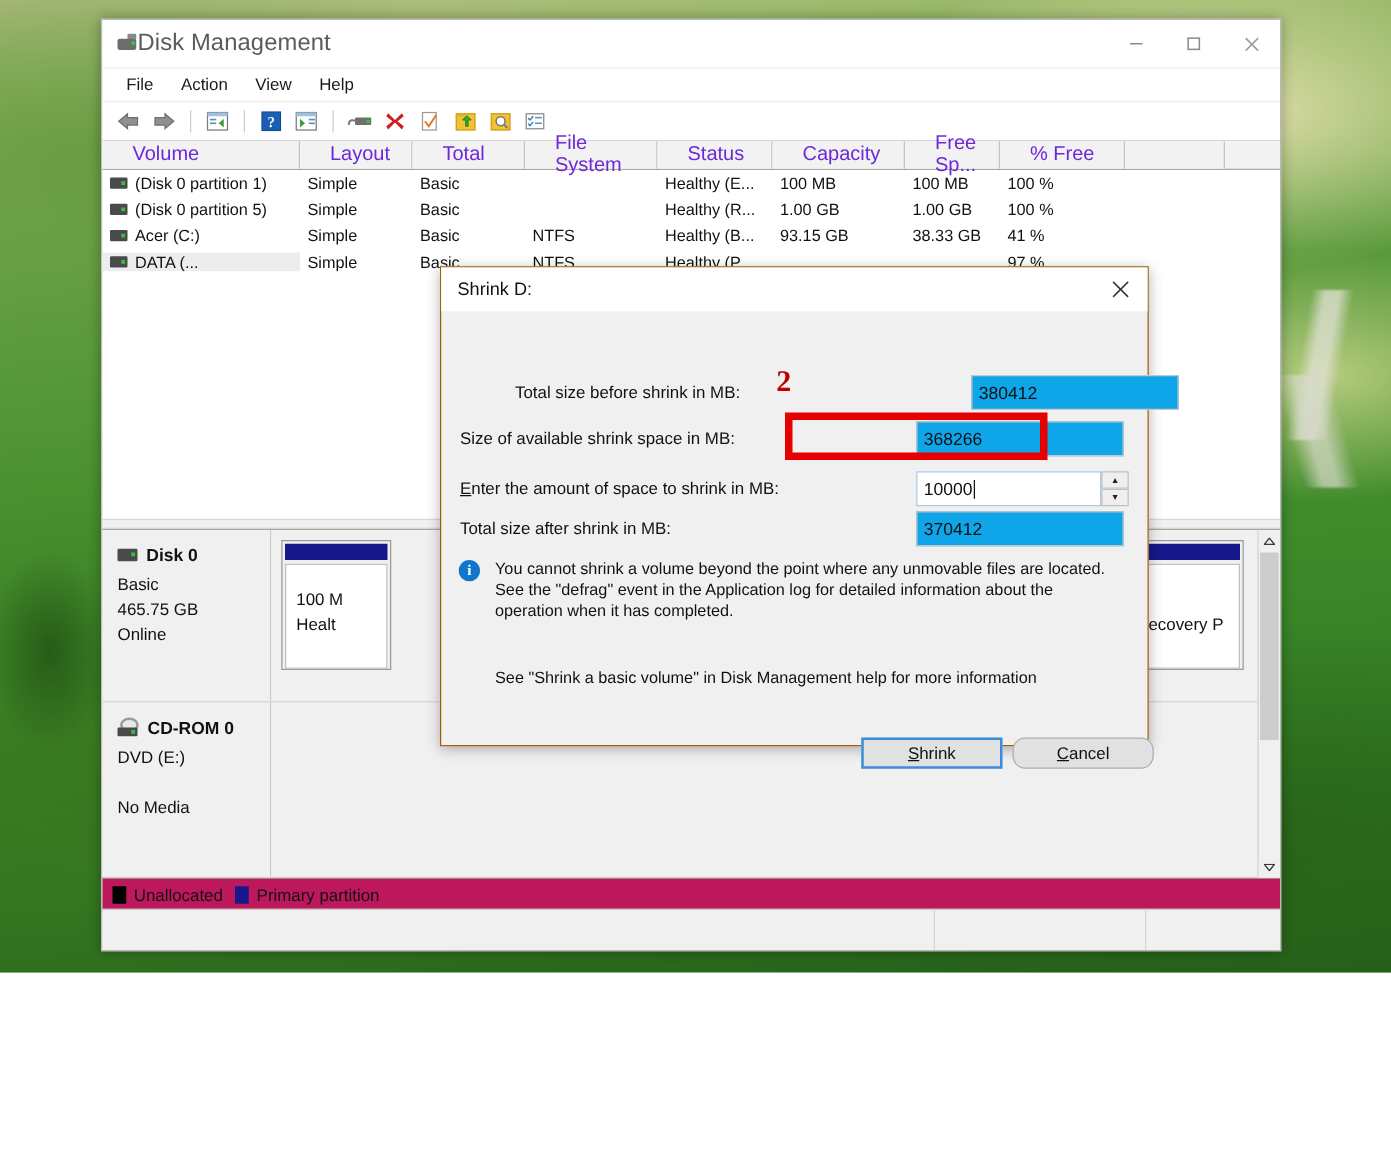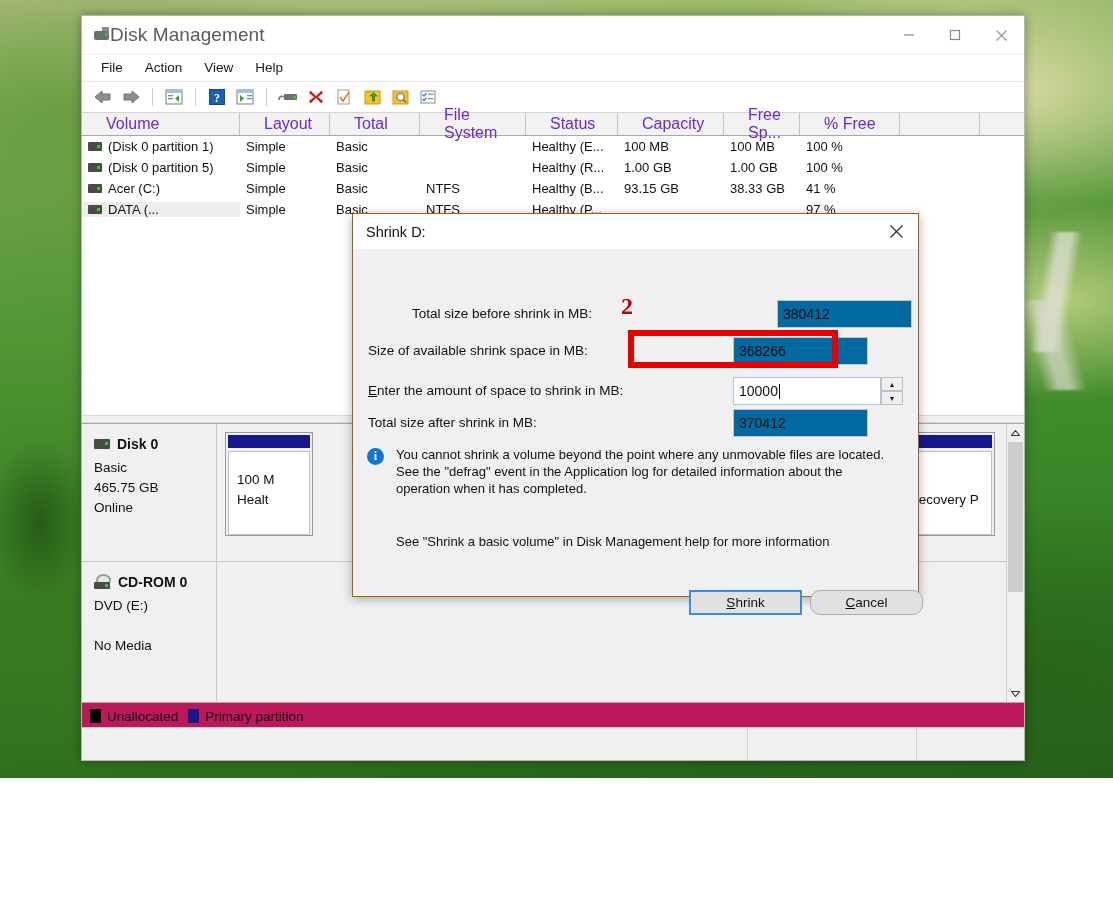--- a/index.html
+++ b/index.html
@@ -128,22 +128,22 @@
     box-shadow:0 2px 10px rgba(0,0,0,.30);
   }
   .dlg-title{height:35px;background:#ffffff;display:flex;align-items:center;position:relative;}
   .dlg-title .t{font-size:14.5px;color:#111;margin-left:13px;}
   .dlg-x{position:absolute;right:0;top:0;width:44px;height:34px;display:flex;align-items:center;justify-content:center;color:#333;}
   .dlg-body{position:relative;height:347px;}
 
   .frow{position:absolute;left:0;width:100%;height:28px;}
   .flabel{position:absolute;left:15px;font-size:13.5px;color:#111;line-height:28px;white-space:nowrap;}
   .finput{
-    position:absolute;left:380px;width:135px;height:28px;box-sizing:border-box;
-    border:1px solid #c6c6c6;background:#0369a1;font-size:14px;color:#111;
+    position:absolute;left:380px;width:166px;height:28px;box-sizing:border-box;
+    border:1px solid #c6c6c6;background:#0ea5e9;font-size:14px;color:#111;
     padding-left:5px;line-height:26px;
   }
   .finput.edit{
     background:#ffffff;border:1px solid #a9c8e8;width:148px;
   }
   .spin{
     position:absolute;left:528px;width:22px;height:28px;box-sizing:border-box;
     display:flex;flex-direction:column;
   }
   .spin div{flex:1;border:1px solid #c0c0c0;background:#efefef;display:flex;align-items:center;justify-content:center;font-size:7px;color:#222;box-sizing:border-box;}

